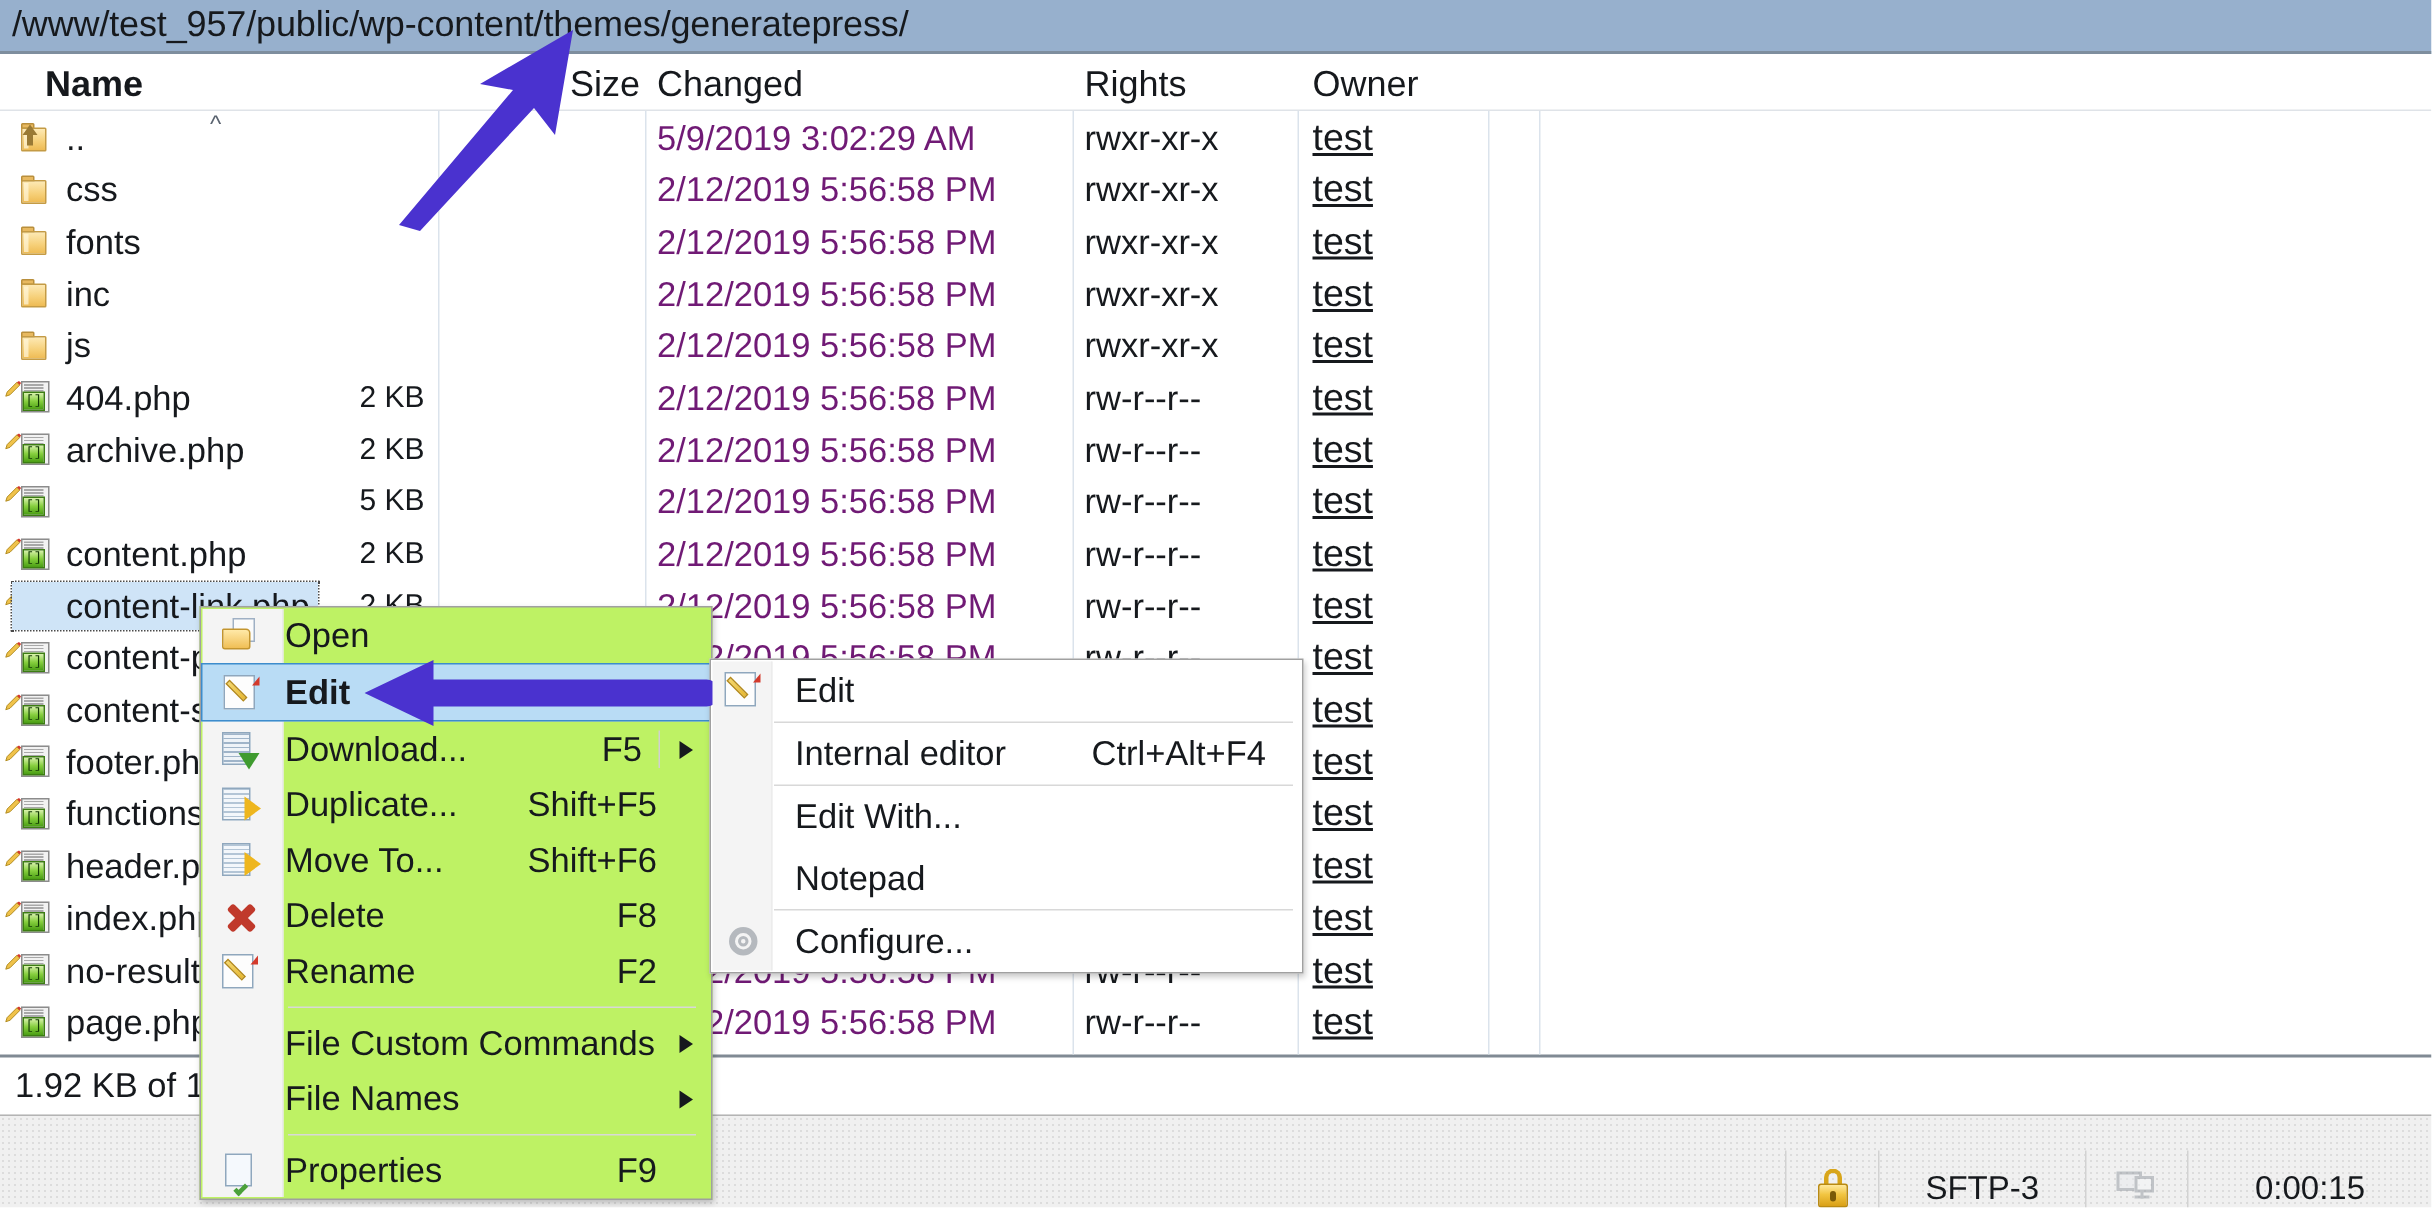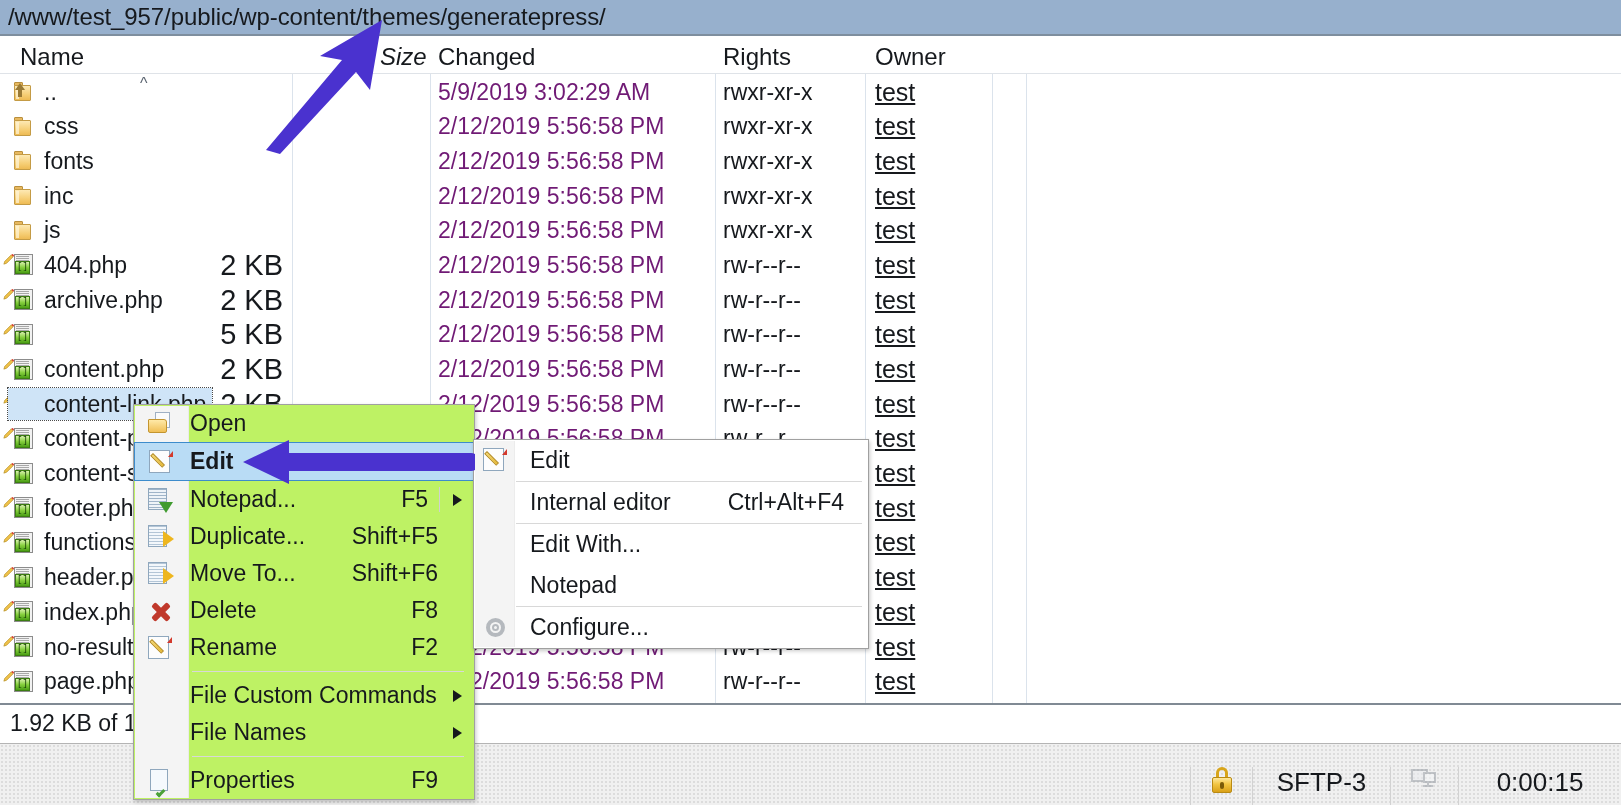--- a/index.html
+++ b/index.html
@@ -63,21 +63,21 @@
   }
   .namecell {
     position: absolute; left: 8px; top: 1px; height: 32px;
     padding-left: 36px; padding-right: 6px;
     display: flex; align-items: center;
     font-size: 23px; color: #16191d;
   }
   .sizecell {
     position: absolute; right: 1338px; top: 1px; height: 32px;
     display: flex; align-items: center;
-    font-size: 29px; color: #16191d;
+    font-size: 20px; color: #16191d;
   }
   .changedcell { position: absolute; left: 438px; top: 1px; height: 32px;
     display: flex; align-items: center; font-size: 23px; color: #701a75; }
   .rightscell  { position: absolute; left: 723px; top: 1px; height: 32px;
     display: flex; align-items: center; font-size: 23px; color: #16191d; }
   .ownercell   { position: absolute; left: 875px; top: 1px; height: 32px;
     display: flex; align-items: center; font-size: 25px; color: #16191d; text-decoration: underline; }
 
   
   .ico-folder { position: relative; width: 23px; height: 21px; }
@@ -147,22 +147,22 @@
     background-image: radial-gradient(#dcdcdc 1px, transparent 1px);
     background-size: 4px 4px;
     border-top: 1px solid #b4b4b4;
   }
   .sb-cells {
     position: absolute; left: 0; bottom: 0; width: 1621px; height: 38px;
     display: flex; justify-content: flex-end; align-items: stretch;
   }
   .sb-cell {
     border-left: 1px solid #d2d2d2;
-    display: flex; align-items: flex-start; justify-content: center;
-    font-size: 26px; color: #16191d;
+    display: flex; align-items: flex-end; justify-content: center;
+    font-size: 22px; color: #16191d;
   }
   .sb-pad   { width: 1190px; border-left: none; }
   .sb-lock  { width: 62px; }
   .sb-proto { width: 138px; }
   .sb-net   { width: 68px; }
   .sb-time  { width: 163px; }
 
   .ico-lock { position: relative; width: 22px; height: 26px; }
   .ico-lock .shackle {
     position: absolute; left: 5px; top: 0; width: 12px; height: 11px;
@@ -344,22 +344,22 @@
   <div id="filepanel">
 
     <div class="col-sep" style="left:292px;"></div>
     <div class="col-sep" style="left:430px;"></div>
     <div class="col-sep" style="left:715px;"></div>
     <div class="col-sep" style="left:865px;"></div>
     <div class="col-sep" style="left:992px;"></div>
     <div class="col-sep" style="left:1026px;"></div>
 
     <div id="colheader">
-      <span class="hdr" style="left:20px;">Name</span>
-      <span class="hdr" style="left:380px;font-style:italic;">Size</span>
+      <span class="hdr" style="left:30px;font-weight:bold;">Name</span>
+      <span class="hdr" style="left:380px;">Size</span>
       <span class="hdr" style="left:438px;">Changed</span>
       <span class="hdr" style="left:723px;">Rights</span>
       <span class="hdr" style="left:875px;">Owner</span>
     </div>
     <div id="sortmark">^</div>
 
     <div id="rows">
         <div class="row">
           <span class="icon-wrap"><span class="ico-folder ico-up"><i class="tab"></i><i class="body"></i><i class="shine"></i><i class="arrow"></i><i class="stem"></i></span></span>
           <span class="namecell">..</span>
@@ -593,21 +593,21 @@
             <i class="tip"></i>
           </span>
           <span class="label">Edit</span>
           <span class="sub-arrow"></span>
         </div>
         <div class="mi">
           <span class="micon mico-dl">
             <i class="sh"></i>
             <i class="ar"></i>
           </span>
-          <span class="label">Notepad...</span>
+          <span class="label">Download...</span>
           <span class="accel" style="right: 46px;">F5</span>
           <span class="accel-divider" style="right: 34px;"></span>
           <span class="sub-arrow"></span>
         </div>
         <div class="mi">
           <span class="micon mico-mv">
             <i class="sh"></i>
             <i class="ar2"></i>
           </span>
           <span class="label">Duplicate...</span>

